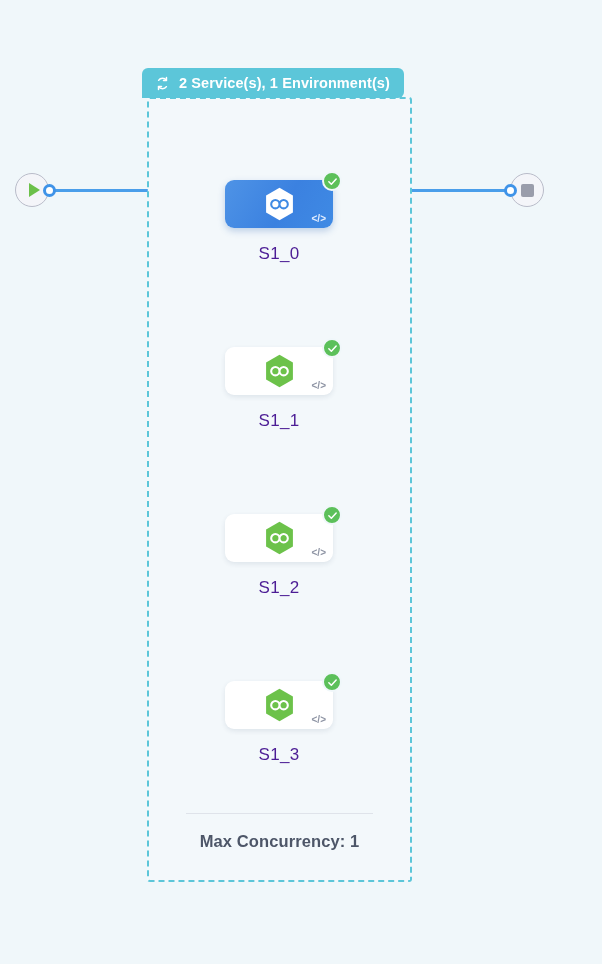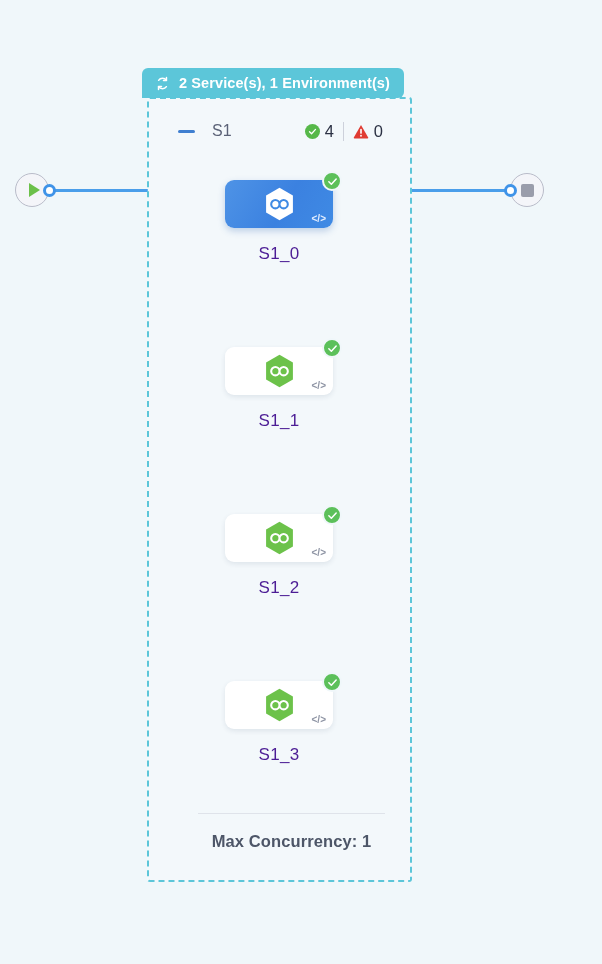--- a/index.html
+++ b/index.html
@@ -224,21 +224,21 @@
     text-align: center;
     width: 108px;
     font-size: 17px;
     color: #4c1d95;
     letter-spacing: .3px;
   }
 
   
   #group-footer {
     position: absolute;
-    left: 198px;
+    left: 186px;
     top: 813px;
     width: 187px;
     z-index: 6;
   }
   .footer-divider {
     height: 1px;
     background: #dfe3ea;
     width: 100%;
   }
   .footer-text {
@@ -274,46 +274,20 @@
   <div id="group-header">
     <svg class="sync-icon" viewBox="0 0 24 24" fill="none" stroke="#ffffff" stroke-width="2.1" stroke-linecap="round" stroke-linejoin="round">
       <path d="M17.5 7.5 A6.5 6.5 0 0 0 6.5 7.5"></path>
       <path d="M6.5 16.5 A6.5 6.5 0 0 0 17.5 16.5"></path>
       <polyline points="17.6,3.6 17.6,7.8 13.4,7.8"></polyline>
       <polyline points="6.4,20.4 6.4,16.2 10.6,16.2"></polyline>
     </svg>
     <span class="hdr-text">2 Service(s), 1 Environment(s)</span>
   </div>
 
-  <div id="group-title-row">
-    <div class="collapse-toggle"></div>
-    <span class="group-name">S1</span>
-
-    <div class="status-group">
-      <div class="status-chip">
-        <span class="ok-circle">
-          <svg viewBox="0 0 24 24" fill="none" stroke="#ffffff" stroke-width="3.4" stroke-linecap="round" stroke-linejoin="round">
-            <polyline points="4,12.5 9.5,18 20,6.5"></polyline>
-          </svg>
-        </span>
-        <span class="cnt">4</span>
-      </div>
-
-      <div class="status-sep"></div>
-
-      <div class="status-chip">
-        <svg class="warn-tri" viewBox="0 0 24 22">
-          <path d="M12 1.2 L23 20.4 A1.4 1.4 0 0 1 21.8 21.4 L2.2 21.4 A1.4 1.4 0 0 1 1 20.4 Z" fill="#e03b32"></path>
-          <rect x="10.8" y="7" width="2.4" height="7.6" rx="1.2" fill="#ffffff"></rect>
-          <circle cx="12" cy="17.4" r="1.35" fill="#ffffff"></circle>
-        </svg>
-        <span class="cnt">0</span>
-      </div>
-    </div>
-  </div>
 
   <div id="nodes-root">
       <div class="node-wrap" style="top: 180px;">
         <div class="node-card selected">
           <svg class="hexicon" viewBox="0 0 32 36">
             <path d="M16 0.8 L30.2 9 V27 L16 35.2 L1.8 27 V9 Z" fill="#ffffff"></path>
             <path d="M11.6 22.6 a4.4 4.4 0 1 1 4.4 -4.4 a4.4 4.4 0 1 0 4.4 -4.4 a4.4 4.4 0 0 0 -4.4 4.4 a4.4 4.4 0 0 1 -4.4 4.4 Z" fill="none" stroke="#3f8ae4" stroke-width="2.2"></path>
           </svg>
           <div class="badge-check">
             <svg viewBox="0 0 24 24" fill="none" stroke="#ffffff" stroke-width="3.2" stroke-linecap="round" stroke-linejoin="round">

